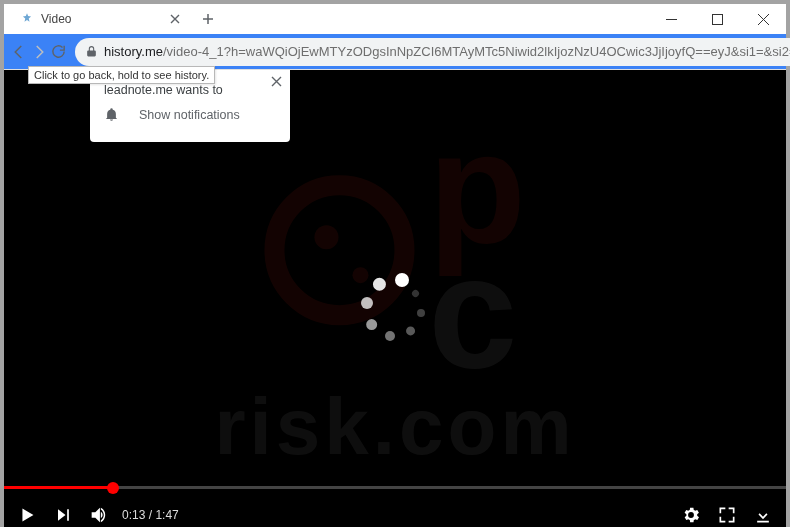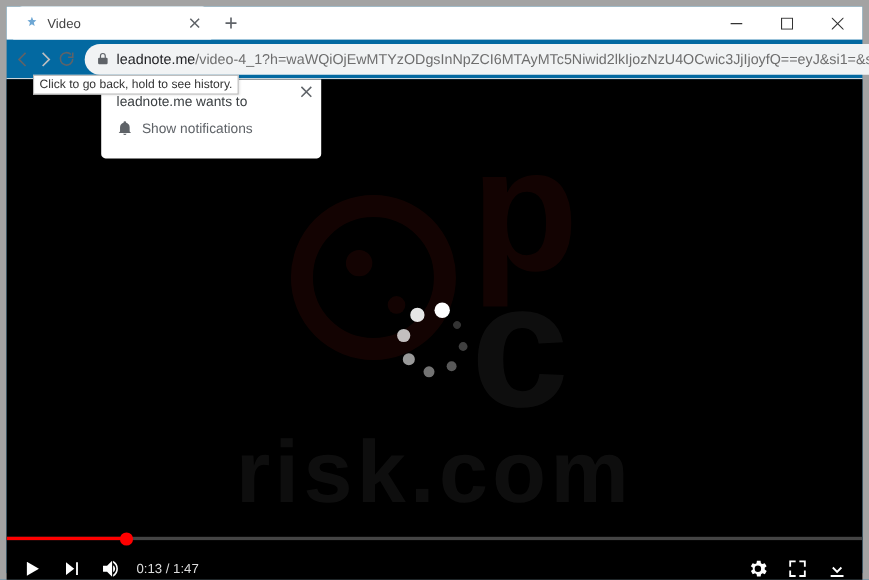--- a/index.html
+++ b/index.html
@@ -7,23 +7,23 @@
       width: 790px;
       height: 527px;
       font-family: 'Segoe UI', Arial, sans-serif;
       background: #fff;
       position: relative;
       overflow: hidden;
     }
     .window-border {
       width: 790px;
       height: 527px;
-      border: 6px solid #a3a3a3;
-      position: relative;
-      background: #0369a1;
+      border: 4px solid #a3a3a3;
+      position: relative;
+      background: #3b82f6;
     }
     
     .titlebar {
       height: 30px;
       display: flex;
       align-items: center;
       background: #fff;
       position: relative;
     }
     .tab {
@@ -113,21 +113,21 @@
     .spinner .d7{ transform: rotate(270deg) translate(22px); opacity:1; width:14px; height:14px;}
     .spinner .d8{ transform: rotate(315deg) translate(22px); opacity:.2; width:7px; height:7px;}
     
     .notif-popup {
       position:absolute; top:0; left:86px; width:200px; background:#fff;
       border-radius:0 0 4px 4px; box-shadow: 0 2px 10px rgba(0,0,0,0.3);
       padding: 13px 14px 12px 14px; z-index:40; font-size:12.5px;
     }
     .notif-popup .np-close { position:absolute; top:6px; right:8px; cursor:pointer; color:#5f6368; font-size:15px; }
     .notif-popup .np-title { color:#3c4043; margin-bottom:10px; }
-    .notif-popup .np-row { display:flex; align-items:center; gap:8px; color:#5f6368; margin-bottom:8px; }
+    .notif-popup .np-row { display:flex; align-items:center; gap:20px; color:#5f6368; margin-bottom:8px; }
     .notif-popup .np-row .bell { width:15px; height:15px; display:inline-flex; }
     .notif-popup .np-actions { display:flex; justify-content:flex-end; gap:8px; }
     .notif-popup .np-btn {
       border:1px solid #dadce0; background:#fff; color:#1a73e8; font-size:12.5px;
       padding:6px 15px; border-radius:4px; cursor:pointer;
     }
     
     .vcontrols {
       position:absolute; bottom:0; left:0; right:0; height:28px;
       display:flex; align-items:center; padding: 0 10px; gap:10px; color:#fff;
@@ -205,21 +205,21 @@
           <path fill="none" stroke="#5f6368" stroke-width="2" d="M20 12a8 8 0 11-2.34-5.66M20 4v6h-6"></path>
         </svg>
     </div>
     <div class="addressbar">
       <span>
         <svg width="13" height="13" viewBox="0 0 24 24">
             <path fill="#5f6368" d="M12 2a5 5 0 00-5 5v3H6a2 2 0 00-2 2v7a2 2 0 002 2h12a2 2 0 002-2v-7a2 2 0 00-2-2h-1V7a5 5 0 00-5-5zm-3 5a3 3 0 016 0v3H9V7z"></path>
           </svg>
       </span>
       <span class="url-text">
-        <span class="domain">leadnote.me</span><span class="path">/video-4_1?h=waWQiOjEwMTYzODgsInNpZCI6MTAyMTc5Niwid2lkIjozNzU4OCwic3JjIjoyfQ==eyJ&amp;si1=&amp;si2=&amp;clic...</span>
+        <span class="domain">history.me</span><span class="path">/video-4_1?h=waWQiOjEwMTYzODgsInNpZCI6MTAyMTc5Niwid2lkIjozNzU4OCwic3JjIjoyfQ==eyJ&amp;si1=&amp;si2=&amp;clic...</span>
       </span>
 
     </div>
 
   </div>
 
   <div class="tooltip">Click to go back, hold to see history.</div>
 
   <div class="content">
 

